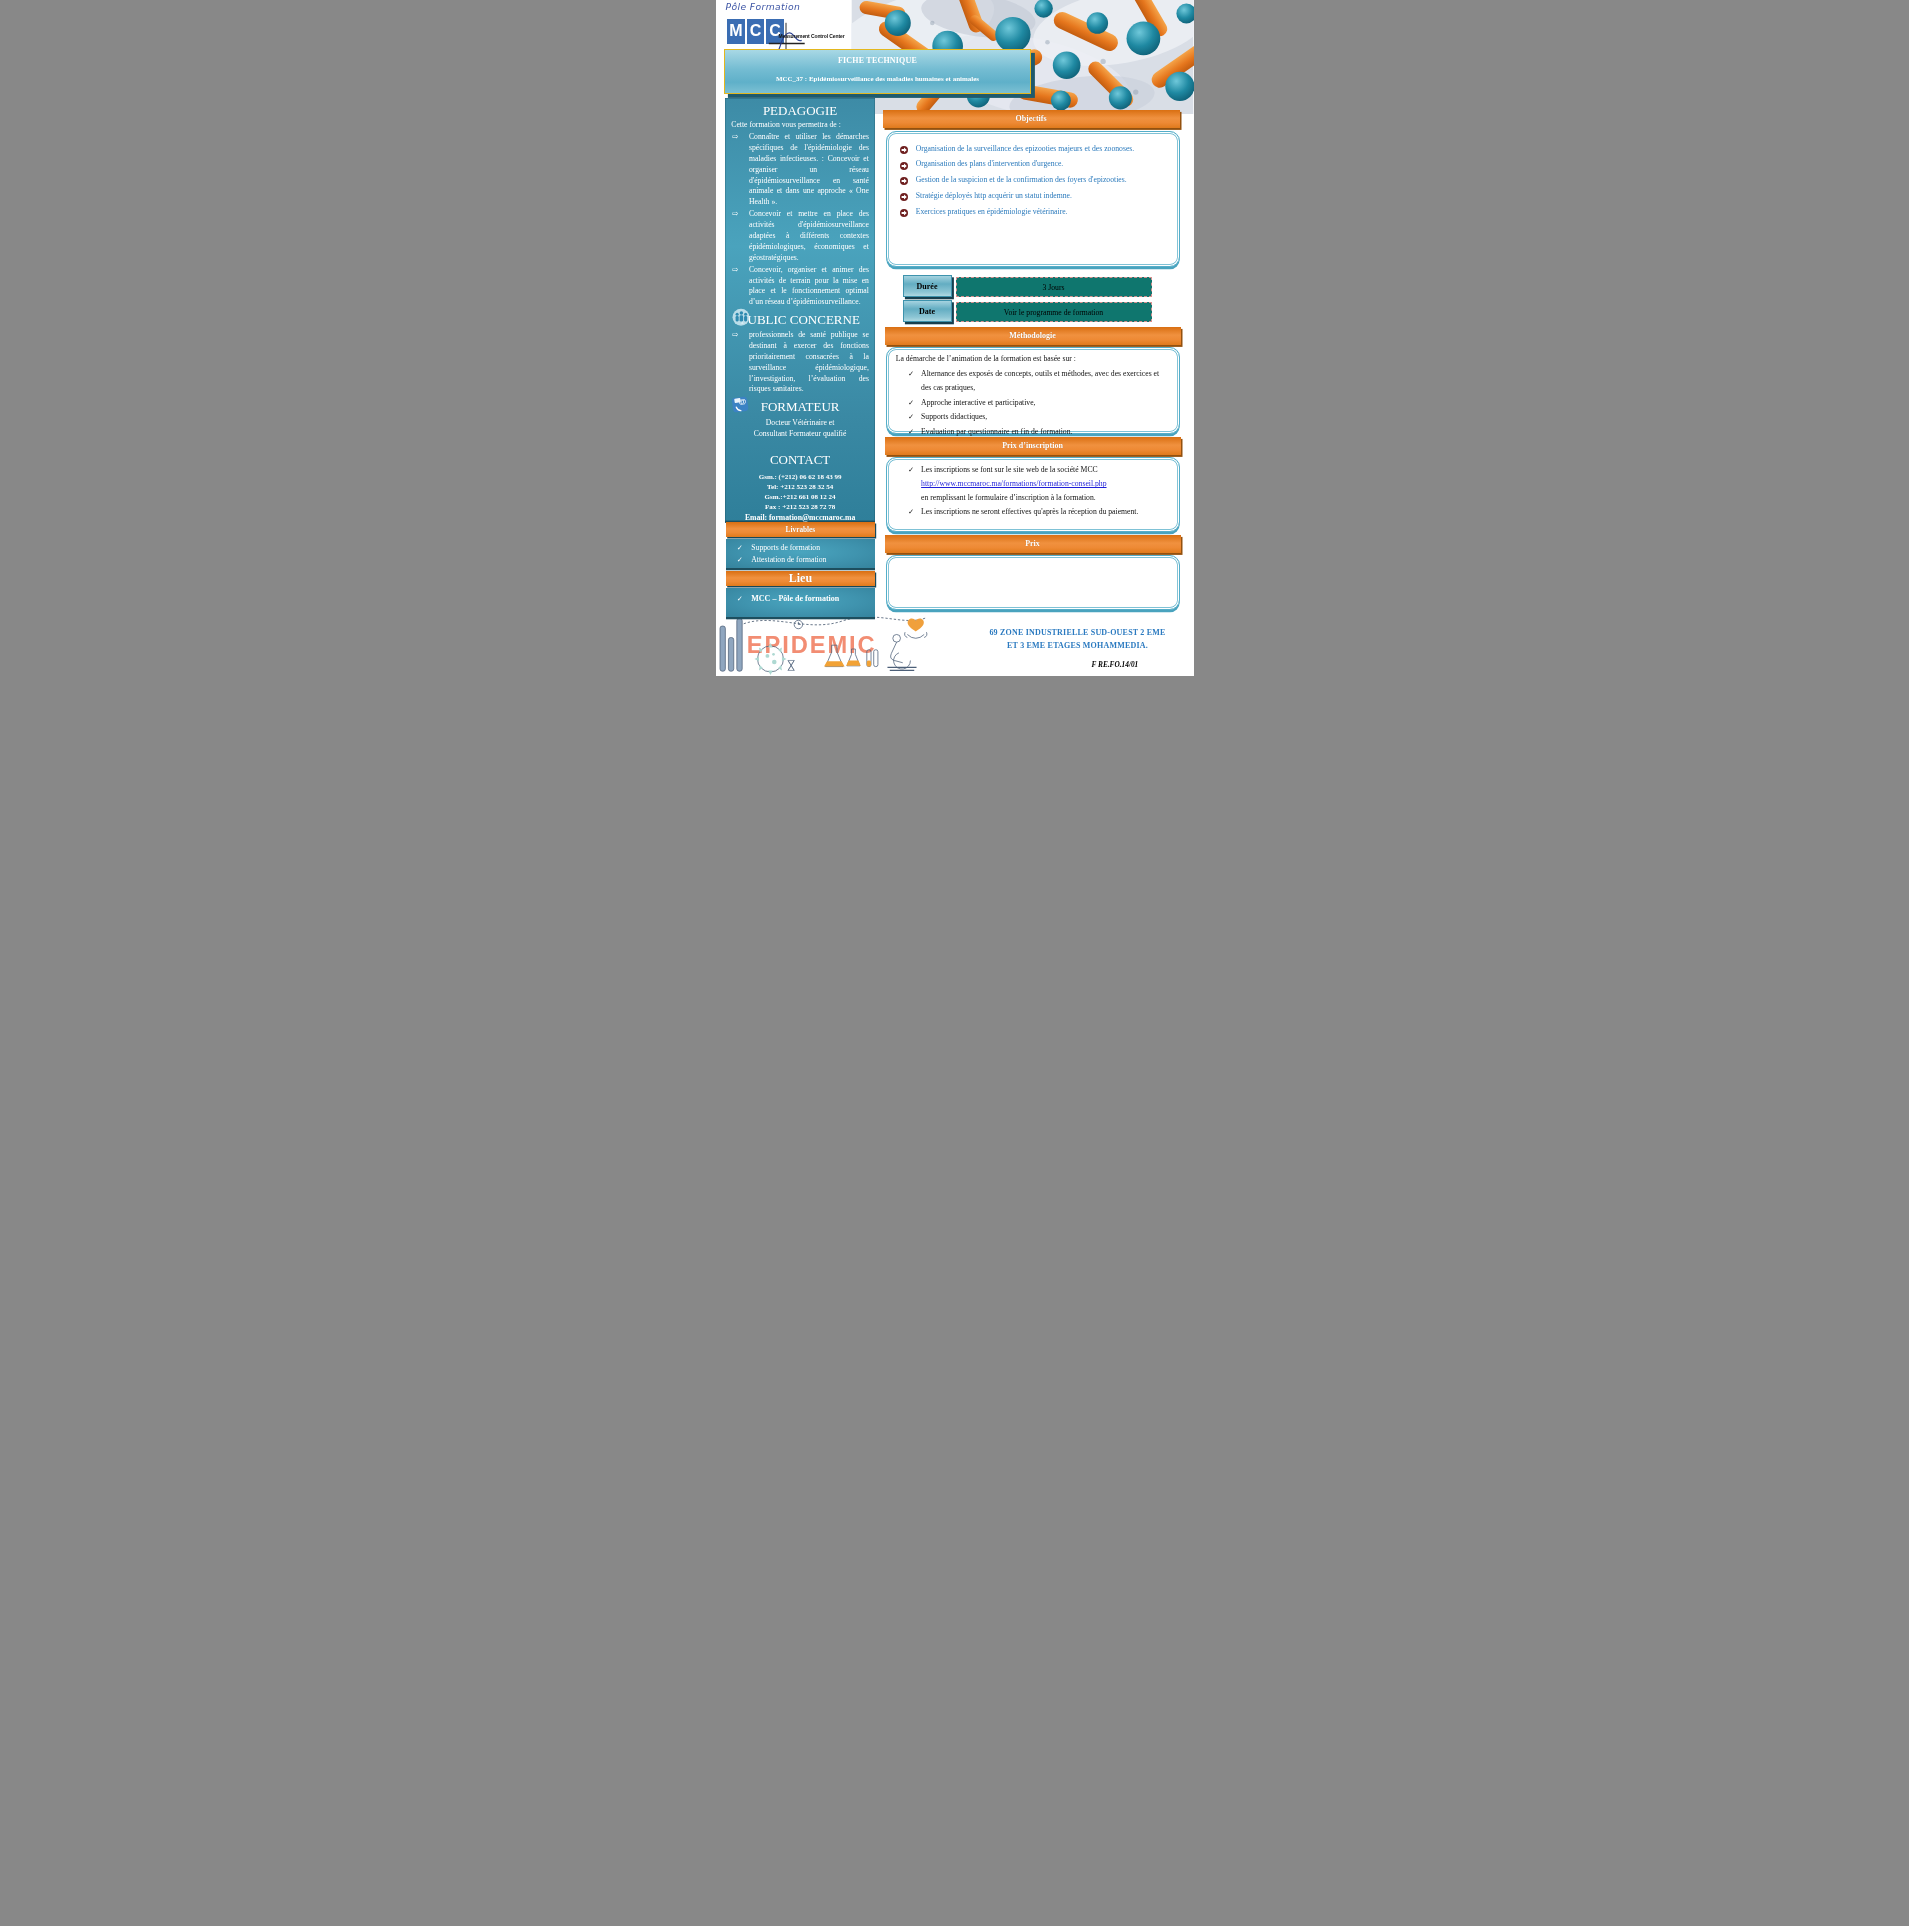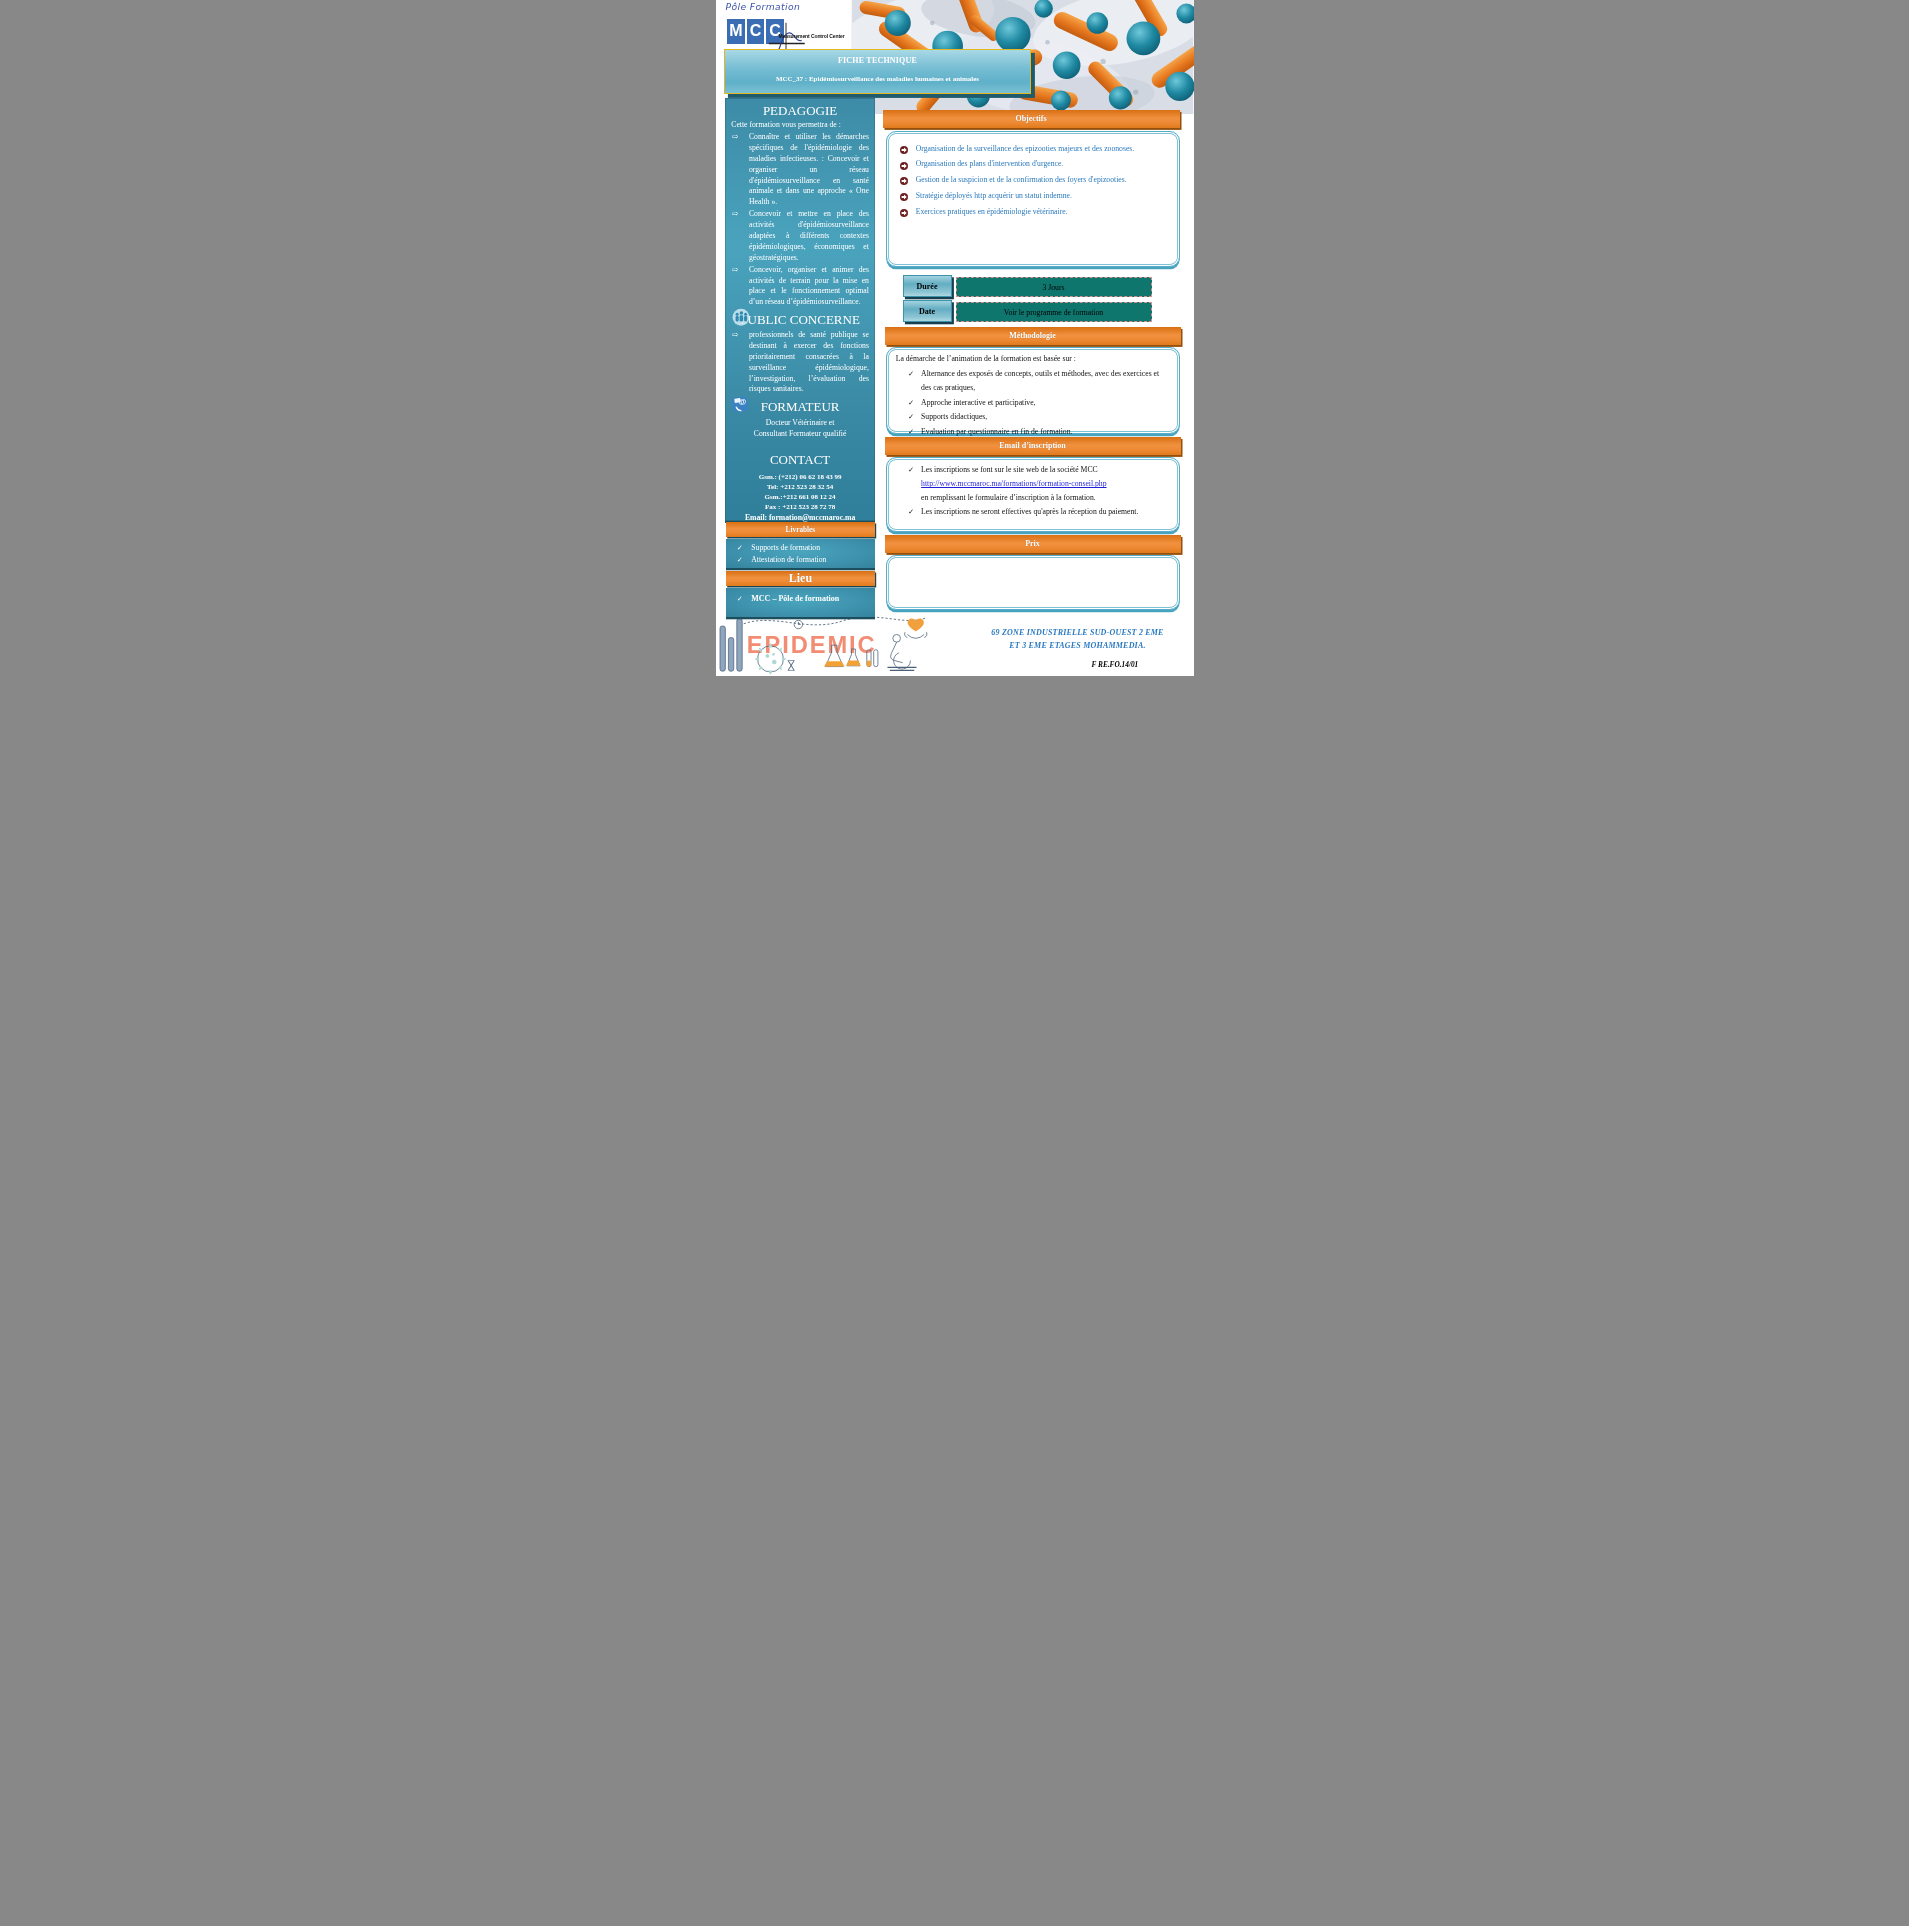--- a/index.html
+++ b/index.html
@@ -70,21 +70,21 @@
   .tealbox{position:absolute;left:10.4px;width:149px;z-index:4;color:#fff;box-sizing:border-box;
            background:radial-gradient(ellipse at 50% 45%,#4aa5bf 0%,#3f93ae 55%,#35839d 100%);
            box-shadow:0 2.3px 0 #1d4e5e;}
   .tealbox ul{list-style:none;margin:0;padding:3.1px 3.9px 2.3px 10.8px;}
   .tealbox li{position:relative;font-size:7.7px;line-height:1.55;padding-left:14.6px;}
   .tealbox .chk{position:absolute;left:0;top:0;font-family:"DejaVu Sans",sans-serif;font-size:7.3px;}
   .tealbox.lieu li{font-weight:bold;font-size:8px;}
   
   .epidemic-zone{position:absolute;left:0;top:610px;width:216px;height:65px;z-index:1;}
   .address{position:absolute;left:257px;top:627px;width:210px;text-align:center;z-index:2;
-           color:#2b7ac0;font-weight:bold;font-style:italic;font-size:8px;line-height:1.6;letter-spacing:0.2px;}
+           color:#2b7ac0;font-weight:bold;font-size:8px;line-height:1.6;letter-spacing:0.2px;}
   .formref{position:absolute;left:376px;top:660px;color:#000;font-weight:bold;font-style:italic;
            font-size:7.3px;z-index:2;}
 </style>
 </head>
 <body>
 
 <div class="page">
 
   <div class="photo">
     <svg width="343" height="114" viewBox="0 0 890 297" xmlns="http://www.w3.org/2000/svg">
@@ -272,21 +272,21 @@
   <div class="panel" style="left:170px;top:347px;width:294px;height:87px;">
     <div class="meth-intro">La démarche de l’animation de la formation est basée sur :</div>
     <ul class="check-list">
       <li><span class="chk">✓</span><span>Alternance des exposés de concepts, outils et méthodes, avec des exercices et des cas pratiques,</span></li>
       <li><span class="chk">✓</span><span>Approche interactive et participative,</span></li>
       <li><span class="chk">✓</span><span>Supports didactiques,</span></li>
       <li><span class="chk">✓</span><span>Evaluation par questionnaire en fin de formation.</span></li>
     </ul>
   </div>
 
-  <div class="obar" style="left:169px;top:437px;width:296px;">Email d’inscription</div>
+  <div class="obar" style="left:169px;top:437px;width:296px;">Prix d’inscription</div>
   <div class="panel" style="left:170px;top:457px;width:294px;height:75px;">
     <ul class="check-list tight" style="margin-top:5.4px;">
       <li><span class="chk">✓</span><span>Les inscriptions se font sur le site web de la société MCC</span><br>
         <a class="insc-link" href="#">http://www.mccmaroc.ma/formations/formation-conseil.php</a><br>
         <span>en remplissant le formulaire d’inscription à la formation.</span></li>
       <li><span class="chk">✓</span><span>Les inscriptions ne seront effectives qu'après la réception du paiement.</span></li>
     </ul>
   </div>
 
   <div class="obar" style="left:169px;top:535px;width:296px;">Prix</div>

